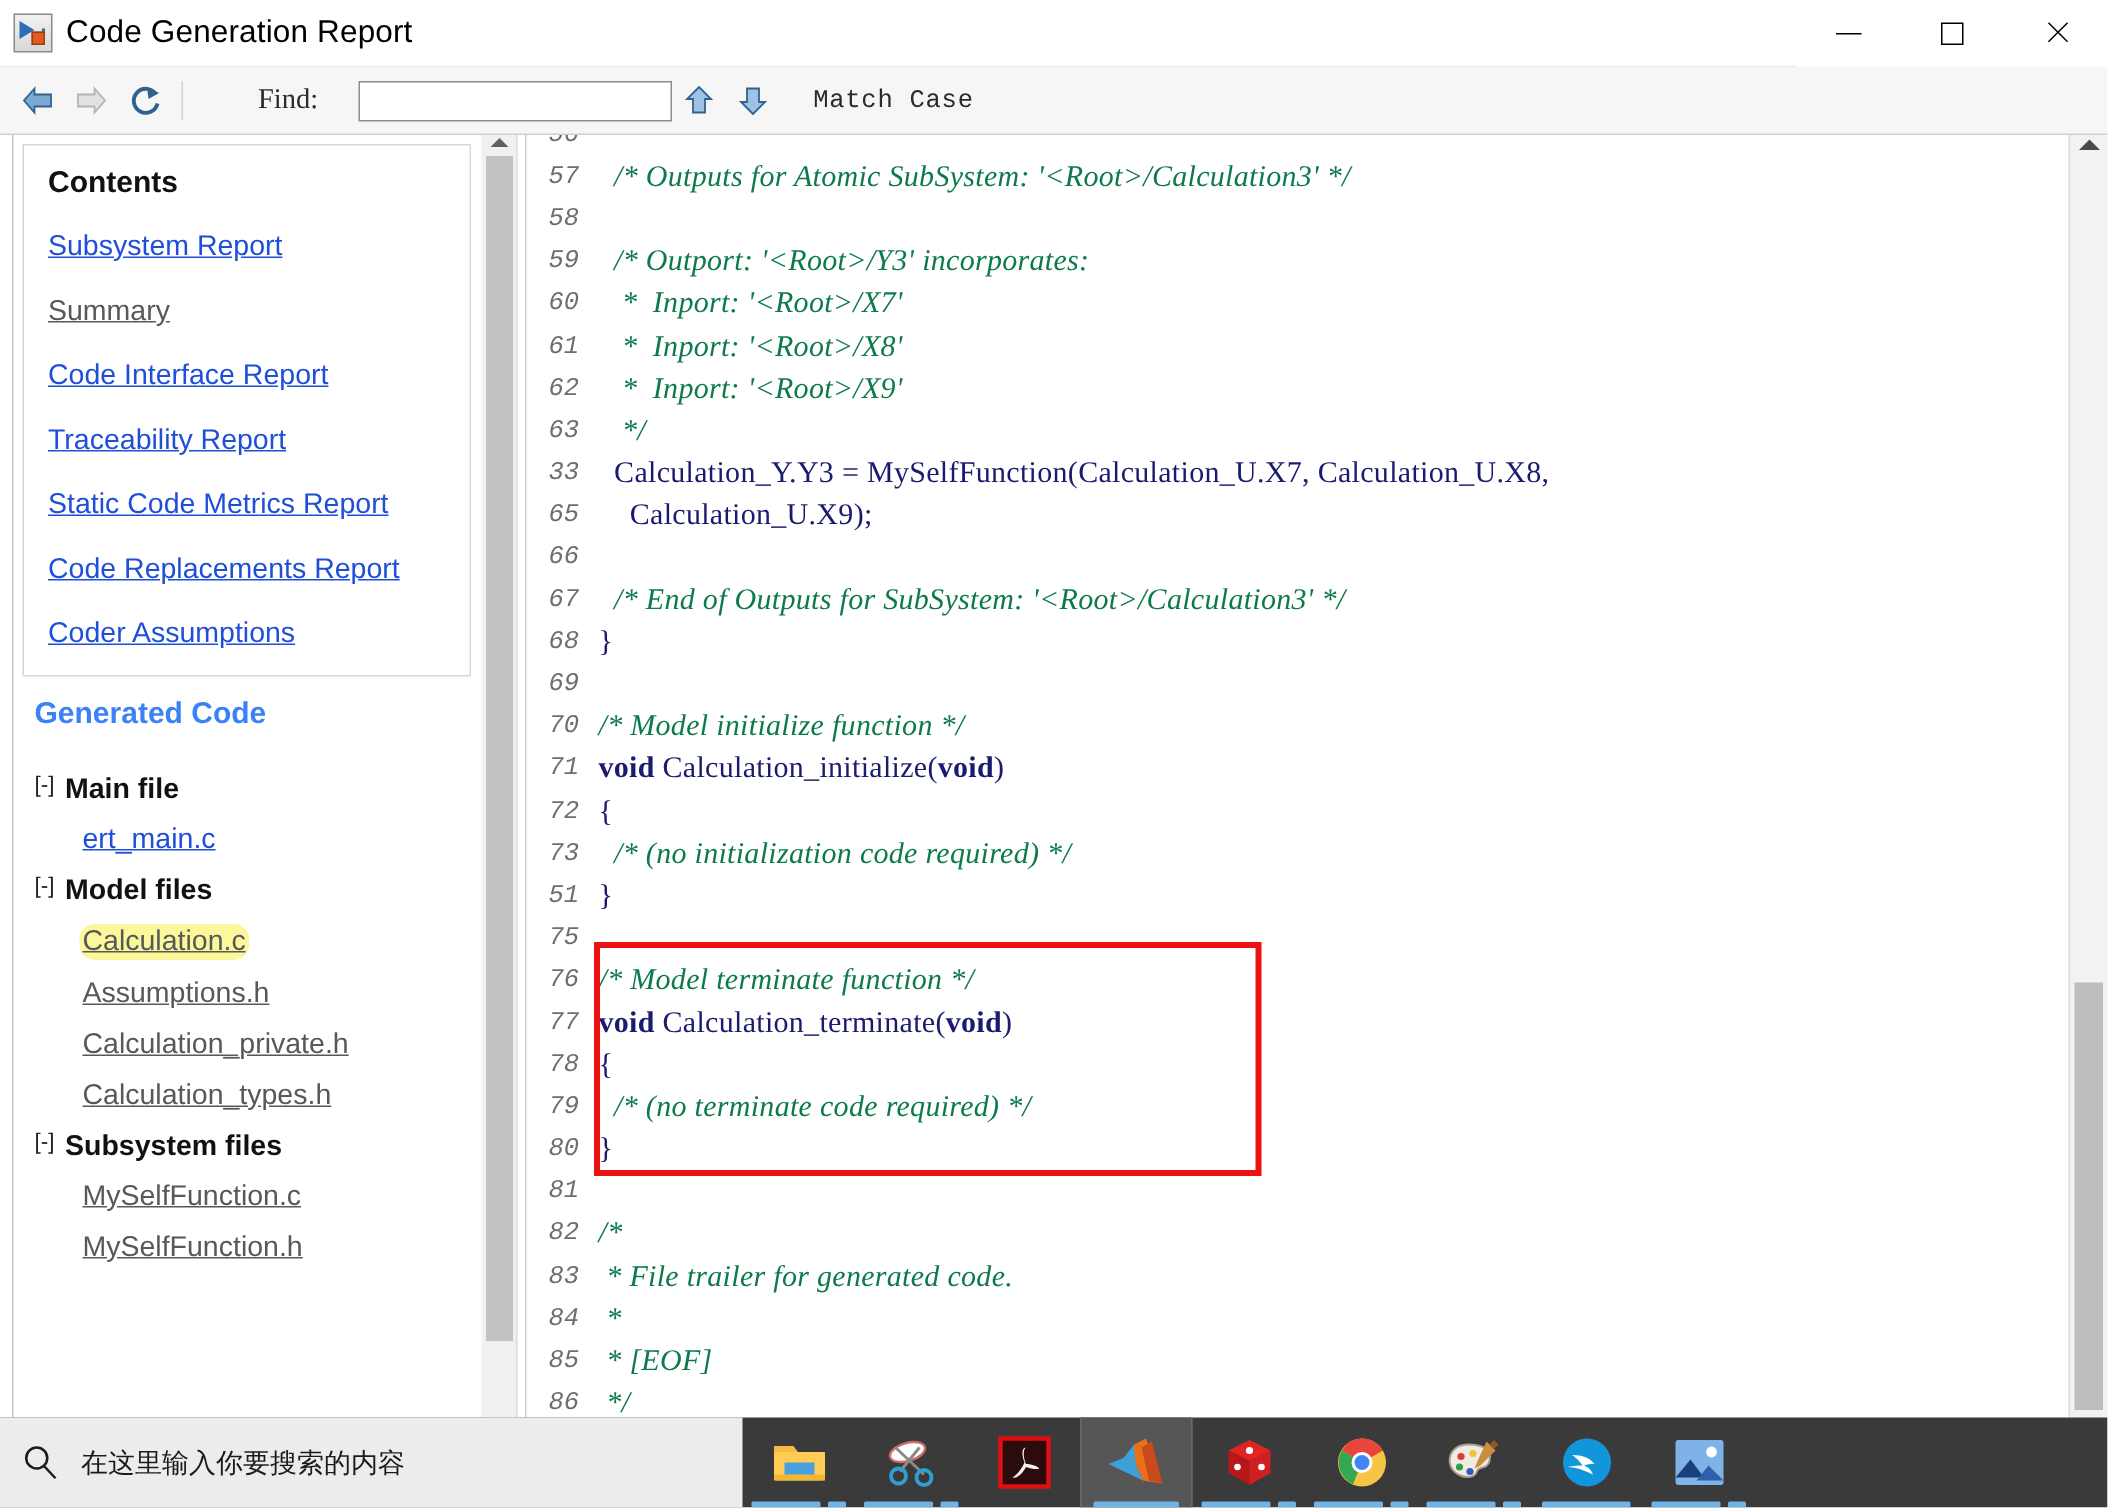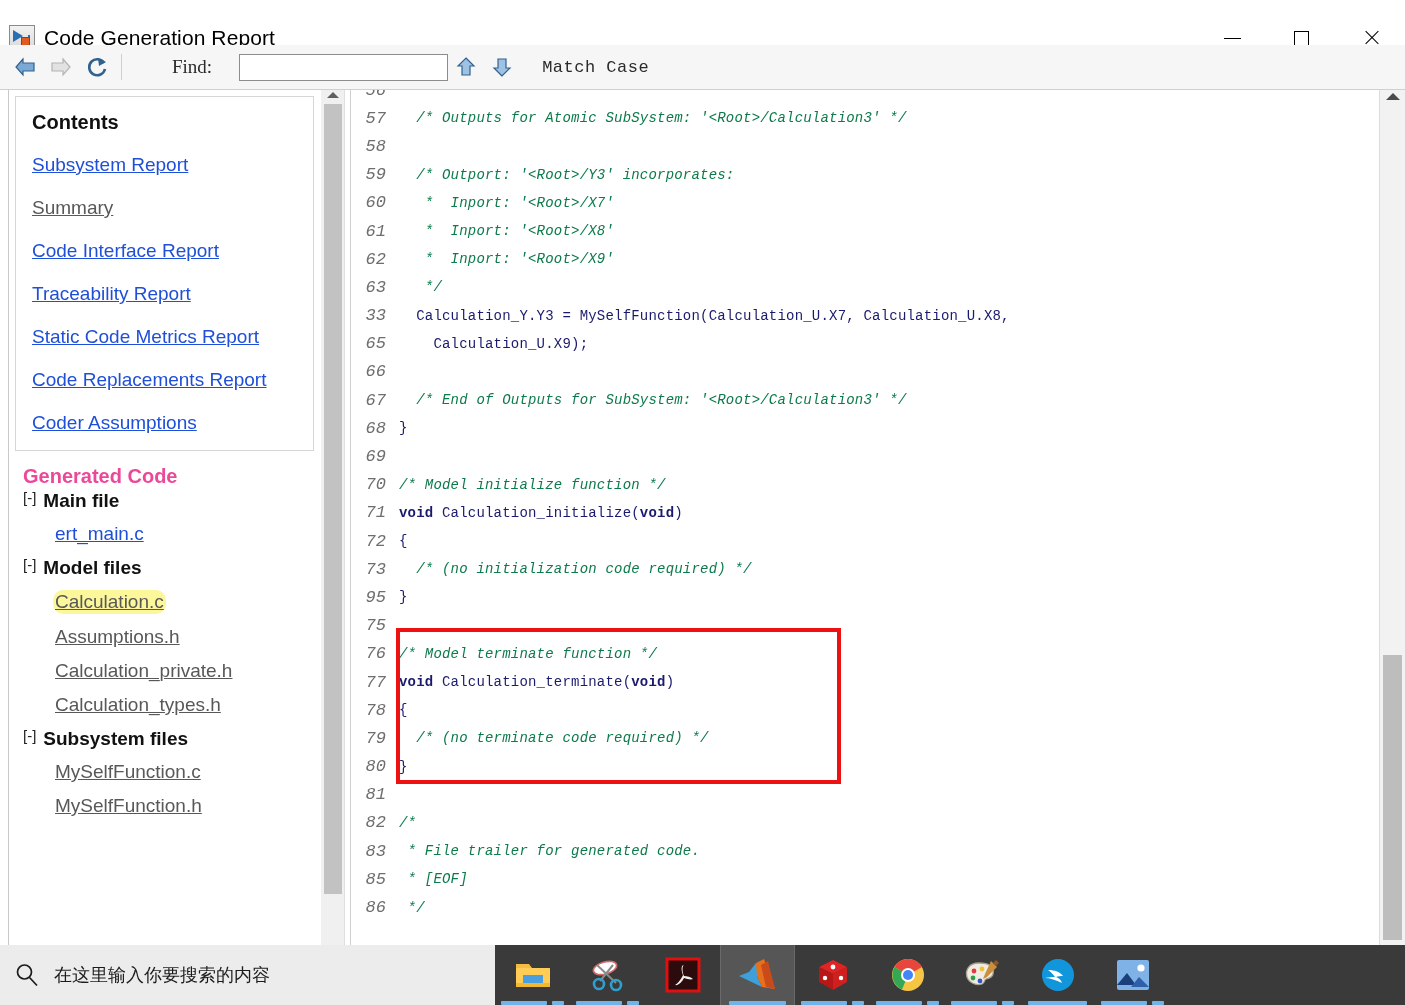--- a/index.html
+++ b/index.html
@@ -6,21 +6,21 @@
   html, body {
     width: 1405px; height: 1005px;
     overflow: hidden;
     background: #ffffff;
     font-family: "Liberation Sans", sans-serif;
   }
   #app { position: relative; width: 1405px; height: 1005px; }
 
   
   .titlebar {
-    position: absolute; left: 0; top: 16px; width: 1405px; height: 45px;
+    position: absolute; left: 0; top: 0; width: 1405px; height: 45px;
     background: #ffffff;
     border-bottom: 1px solid #e8e8e8;
     display: flex; align-items: center;
   }
   .app-icon {
     width: 26px; height: 26px; margin-left: 9px; margin-right: 9px;
     flex: 0 0 auto; position: relative;
     background: linear-gradient(#f2f2f2,#d8d8d8);
     border: 1px solid #8a8a8a;
   }
@@ -100,21 +100,21 @@
     font-size: 20px; font-weight: bold; color: #111; padding: 0 16px; margin-bottom: 20px;
   }
   .toc-link {
     display: block; font-size: 19px; color: #1f4fd8; text-decoration: underline;
     padding: 0 16px; margin-bottom: 21px; white-space: nowrap;
   }
   .toc-link.visited { color: #585858; }
   .toc-link:last-child { margin-bottom: 0; }
 
   .gc-block { padding: 14px 0 0 0; }
-  .gc-title { font-size: 20px; font-weight: bold; color: #ec4899; padding: 0 14px; margin-bottom: 2px; }
+  .gc-title { font-size: 20px; font-weight: bold; color: #3b82f6; padding: 0 14px; margin-bottom: 28px; }
   .grp { display: flex; align-items: center; padding: 0 14px; margin-bottom: 11px; }
   .expander {
     font-family: "Liberation Sans", sans-serif; font-size: 15px; color: #222;
     margin-right: 7px; line-height: 1; position: relative; top: -4px;
   }
   .grp-label { font-size: 19px; font-weight: bold; color: #111; }
   .file-link {
     display: inline-block; font-size: 19px; color: #585858; text-decoration: underline;
     margin: 0 0 12px 46px; white-space: nowrap;
   }
@@ -142,21 +142,21 @@
     border-left: 1px solid #cfcfcf;
   }
   .code-scroll { position: relative; padding-top: 0px; }
   .code-line { display: flex; height: 28.2px; align-items: center; }
   .ln {
     width: 48px; flex: 0 0 48px; text-align: right; padding-right: 13px;
     font-family: "Liberation Mono", monospace; font-size: 17px; color: #6e6e6e;
     font-style: italic;
   }
   .src {
-    font-family: Liberation Mono, monospace; font-size: 14px;
+    font-family: Liberation Serif, serif; font-size: 20px;
     white-space: pre; color: #1a1a6e; letter-spacing: .2px;
   }
   .src .cmt { color: #0c7a4a; font-style: italic; }
   .src .kw  { color: #1a1a6e; font-weight: bold; }
 
   
   .annot-box {
     position: absolute; left: 45px; top: 538px; width: 445px; height: 156px;
     border: 4px solid #ee1111; pointer-events: none;
   }
@@ -374,21 +374,21 @@
           </div>
           <div class="code-line">
             <span class="ln">72</span>
             <span class="src">{</span>
           </div>
           <div class="code-line">
             <span class="ln">73</span>
             <span class="src"><span class="cmt">  /* (no initialization code required) */</span></span>
           </div>
           <div class="code-line">
-            <span class="ln">95</span>
+            <span class="ln">51</span>
             <span class="src">}</span>
           </div>
           <div class="code-line">
             <span class="ln">75</span>
             <span class="src"></span>
           </div>
           <div class="code-line">
             <span class="ln">76</span>
             <span class="src"><span class="cmt">/* Model terminate function */</span></span>
           </div>
@@ -412,20 +412,24 @@
             <span class="ln">81</span>
             <span class="src"></span>
           </div>
           <div class="code-line">
             <span class="ln">82</span>
             <span class="src"><span class="cmt">/*</span></span>
           </div>
           <div class="code-line">
             <span class="ln">83</span>
             <span class="src"><span class="cmt"> * File trailer for generated code.</span></span>
+          </div>
+          <div class="code-line">
+            <span class="ln">84</span>
+            <span class="src"><span class="cmt"> *</span></span>
           </div>
           <div class="code-line">
             <span class="ln">85</span>
             <span class="src"><span class="cmt"> * [EOF]</span></span>
           </div>
           <div class="code-line">
             <span class="ln">86</span>
             <span class="src"><span class="cmt"> */</span></span>
           </div>
         </div>

